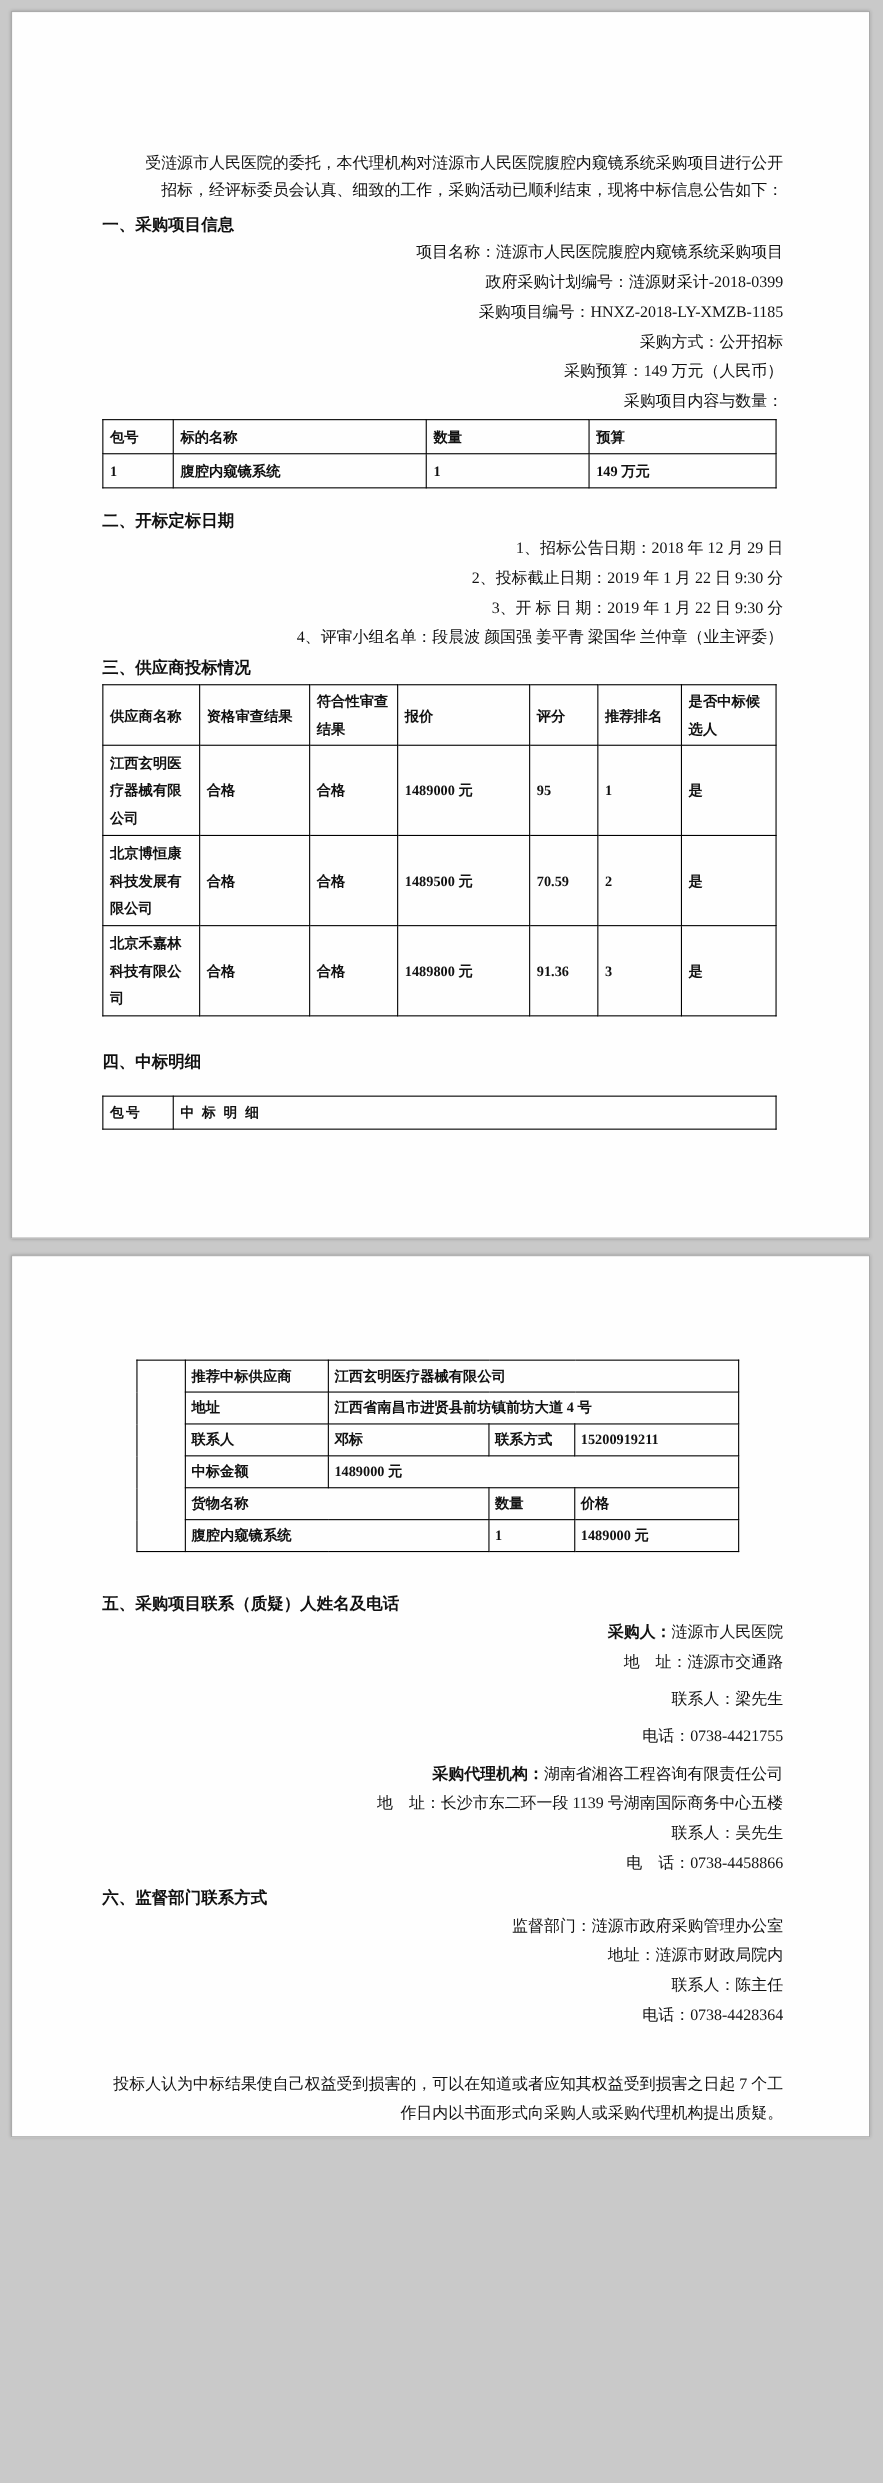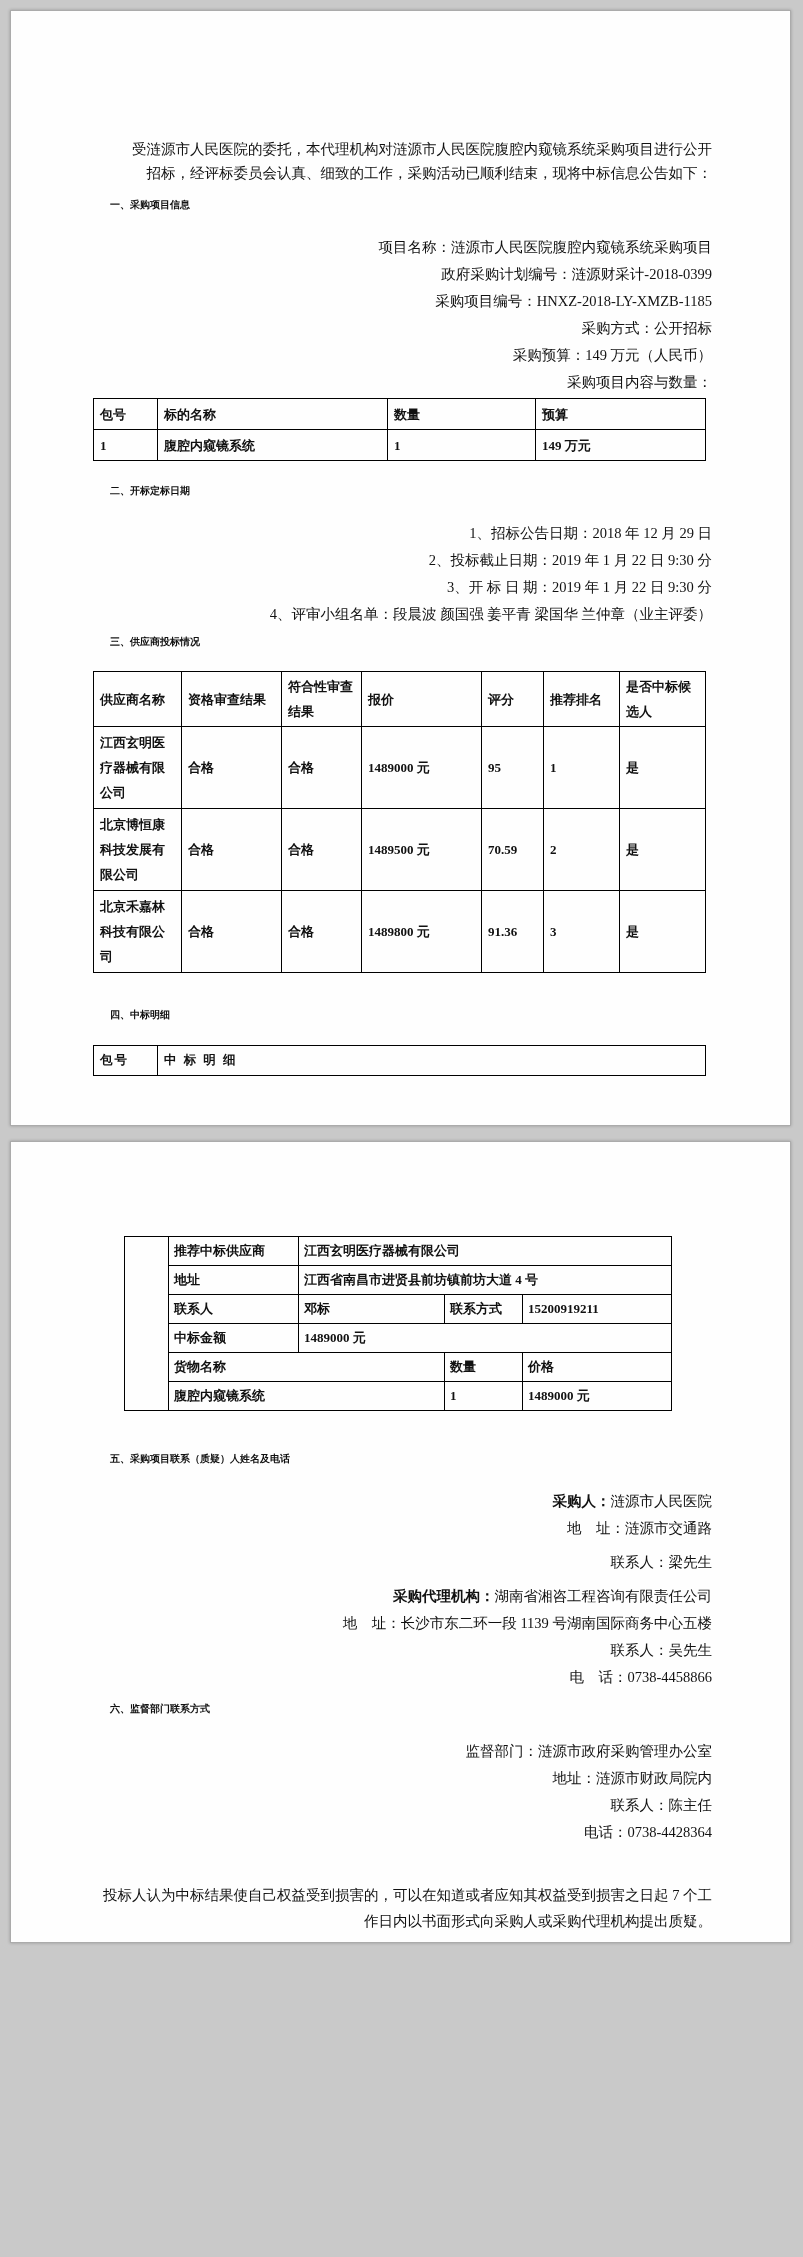--- a/index.html
+++ b/index.html
@@ -19,21 +19,21 @@
     box-shadow:0 0 3px rgba(0,0,0,.25);
   }
   .page1{top:10px;height:1116px;}
   .page2{top:1141px;height:802px;}
   .content{padding:0 78px 0 82px;}
   .page1 .content{padding-top:126px;}
   .page2 .content{padding-top:92px;}
 
   p{margin:0;text-align:right;}
   .intro{line-height:24px;text-indent:2em;font-size:14.5px;}
-  h3{margin:17px;font-size:10px;font-weight:bold;line-height:24px;}
+  h3{margin:0;font-size:15px;font-weight:bold;line-height:24px;}
   .h-s1{margin-top:8px;}
   .h-s2{margin-top:18px;}
   .h-s3{margin-top:2px;}
   .h-s4{margin-top:30px;}
   .h-s5{margin-top:36px;}
   .h-s6{margin-top:6px;}
   .line{line-height:27px;font-size:14.5px;}
   .info-line{line-height:27px;font-size:14.5px;}
   .sp{margin-top:7px;}
 
@@ -219,20 +219,21 @@
         <td>1</td>
         <td>1489000 元</td>
       </tr>
     </tbody>
       </table>
 
     <h3 class="h-s5">五、采购项目联系（质疑）人姓名及电话</h3>
     <p class="line"><b class="lbl">采购人：</b><span>涟源市人民医院</span></p>
     <p class="line">地　址：涟源市交通路</p>
     <p class="line sp">联系人：梁先生</p>
+    <p class="line sp">电话：0738-4421755</p>
     <p class="line sp"><b class="lbl">采购代理机构：</b><span>湖南省湘咨工程咨询有限责任公司</span></p>
     <p class="line">地　址：长沙市东二环一段 1139 号湖南国际商务中心五楼</p>
     <p class="line">联系人：吴先生</p>
     <p class="line">电　话：0738-4458866</p>
 
     <h3 class="h-s6">六、监督部门联系方式</h3>
     <p class="line">监督部门：涟源市政府采购管理办公室</p>
     <p class="line">地址：涟源市财政局院内</p>
     <p class="line">联系人：陈主任</p>
     <p class="line">电话：0738-4428364</p>

